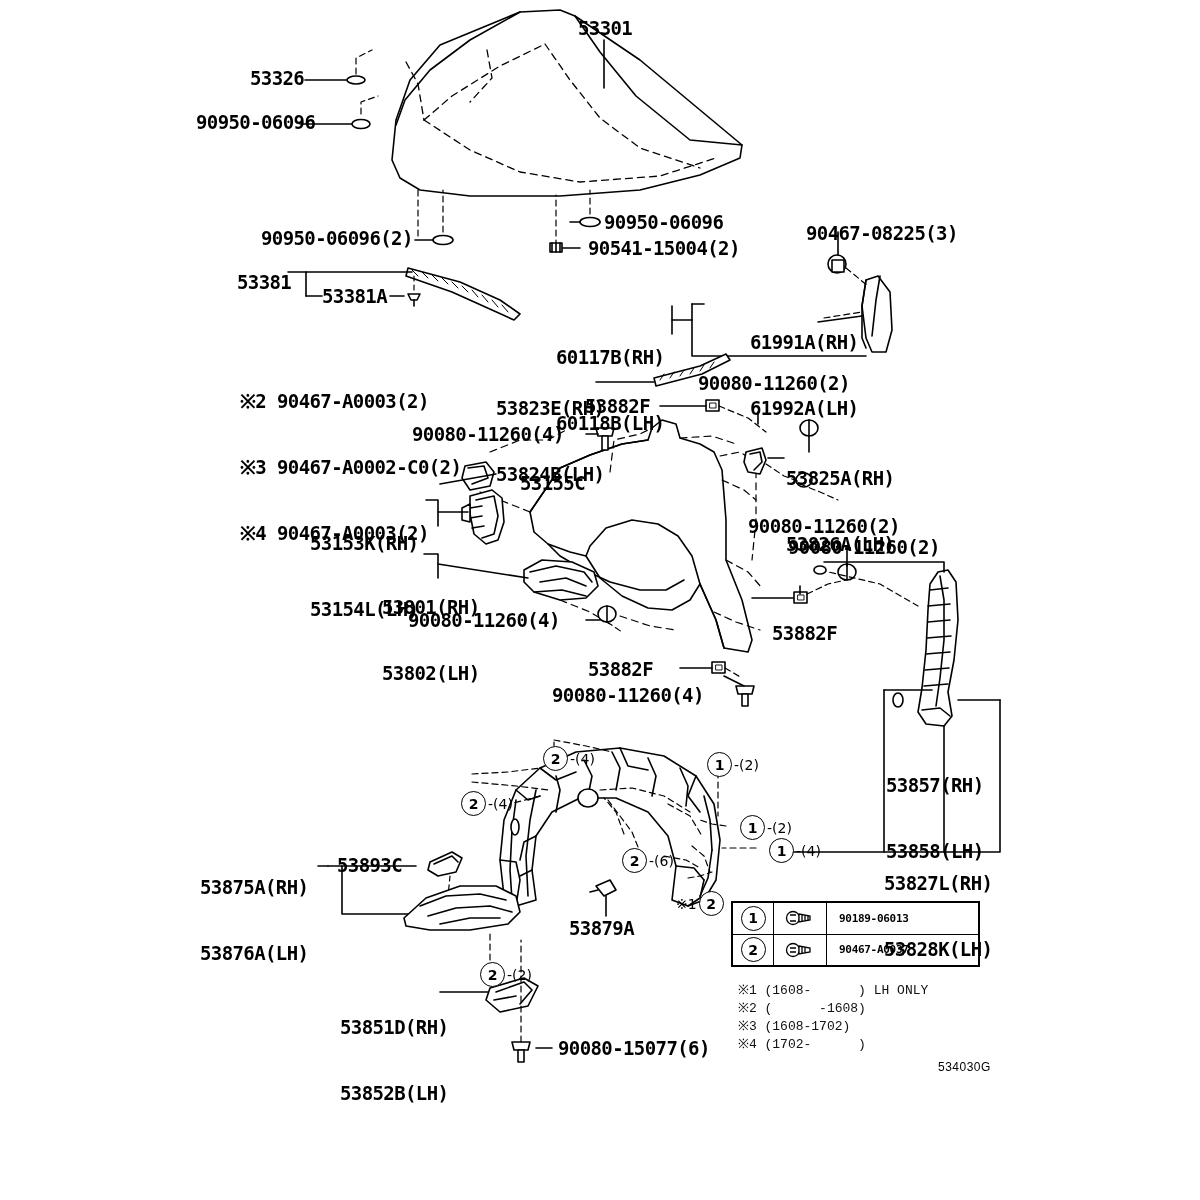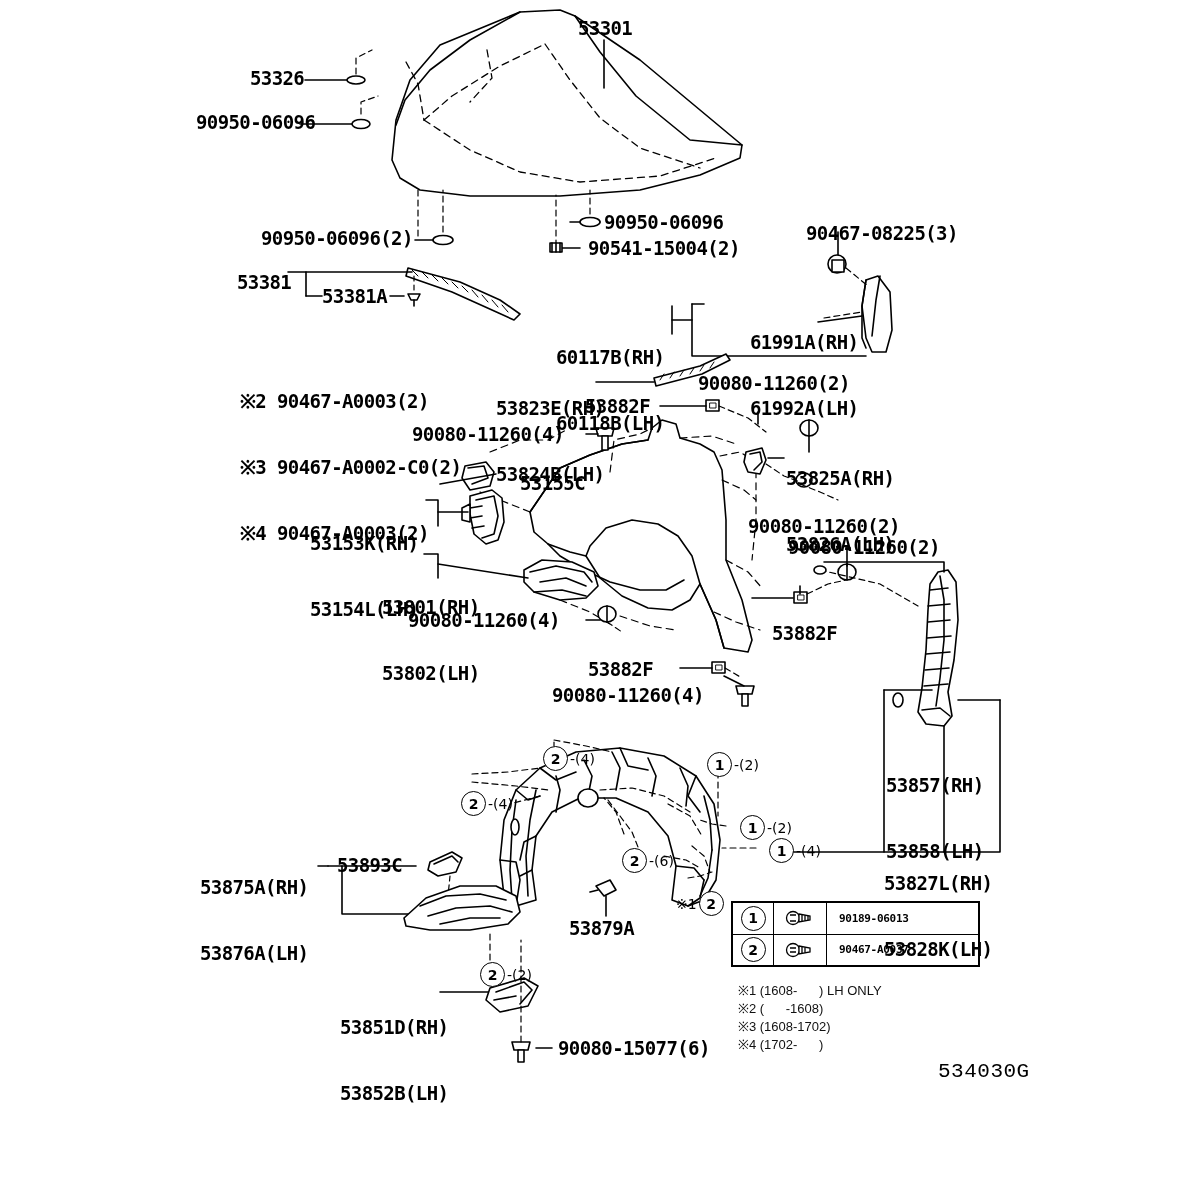--- a/index.html
+++ b/index.html
@@ -15,21 +15,21 @@
   .lbl{
     position:absolute;white-space:pre;font-weight:bold;
     font-family:"DejaVu Sans Mono","Liberation Mono",monospace;
     font-size:19px;letter-spacing:-0.6px;line-height:21px;color:#000000;
   }
   .stack{position:absolute;white-space:pre;font-weight:bold;
     font-family:"DejaVu Sans Mono","Liberation Mono",monospace;
     font-size:19px;letter-spacing:-0.6px;line-height:22px;}
   .stack div{white-space:pre;}
   .note{
-    position:absolute;font-family:Liberation Sans, sans-serif;
+    position:absolute;font-family:Liberation Mono, monospace;
     font-size:13px;line-height:18px;white-space:pre;color:#111;
   }
   
   #legend{position:absolute;left:731px;top:901px;width:245px;height:62px;
           border:2px solid #000;display:flex;flex-direction:column;}
   #legend .lrow{flex:1;display:flex;border-bottom:1.5px solid #000;}
   #legend .lrow:last-child{border-bottom:none;}
   #legend .c1{width:40px;border-right:1.5px solid #000;display:flex;
               align-items:center;justify-content:center;}
   #legend .c2{width:52px;border-right:1.5px solid #000;display:flex;
@@ -42,22 +42,22 @@
     display:flex;align-items:center;justify-content:center;
     font-size:14px;font-weight:bold;
     font-family:"DejaVu Sans","Liberation Sans",sans-serif;
     background:#fff;
   }
   .calloutgrp{position:absolute;display:flex;align-items:center;gap:2px;}
   .calloutgrp .qty{font-size:14px;font-family:"DejaVu Sans","Liberation Sans",sans-serif;}
   
   #footer{position:absolute;left:0;top:1092px;width:1200px;height:108px;}
   .docid{position:absolute;right:192px;top:1060px;
-     font-family:Liberation Mono, monospace;
-     font-size:21px;letter-spacing:0.5px;}
+     font-family:Liberation Sans, sans-serif;
+     font-size:12px;letter-spacing:0.5px;}
 </style>
 </head>
 <body>
 
 <div id="sheet">
 
   <svg class="art" viewBox="0 0 1200 1200">
     <g fill="none" stroke="#000" stroke-width="1.6" stroke-linejoin="round" stroke-linecap="round">
 
       <g>

